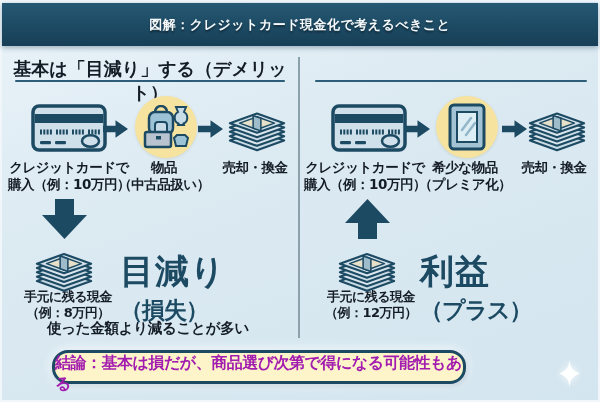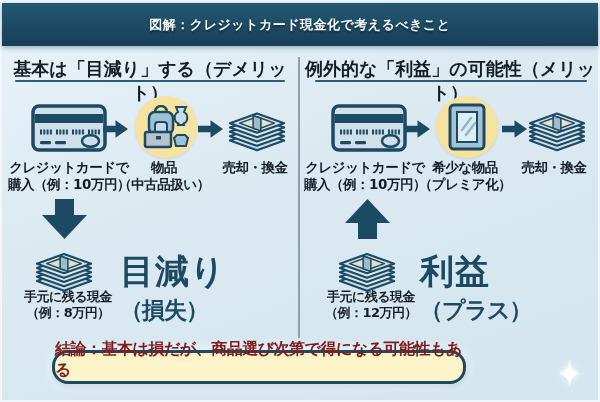--- a/index.html
+++ b/index.html
@@ -40,22 +40,22 @@
   .headline{position:absolute;top:249px;display:flex;align-items:baseline;
     color:#1d4a63;font-weight:bold;white-space:nowrap;flex-direction:column;}
   .headline .main{font-size:34px;letter-spacing:1px;}
   .headline .sub{font-size:23px;letter-spacing:-1px;}
   .note{position:absolute;top:319px;text-align:center;font-size:14.5px;
     font-weight:bold;color:#141c26;letter-spacing:-.3px;}
   .note.left{left:0;width:296px;} .note.right{left:304px;width:290px;}
   .conclusion{
     position:absolute;left:52px;top:350px;width:408px;height:28px;
     background:#fdf5c9;border:3px solid #1d4a63;border-radius:16px;
-    display:flex;align-items:flex-end;justify-content:center;
-    font-size:16px;font-weight:bold;color:#7f1d1d;letter-spacing:-.5px;
+    display:flex;align-items:flex-start;justify-content:center;
+    font-size:16px;font-weight:bold;color:#a21caf;letter-spacing:-.5px;
     box-shadow:0 0 12px rgba(255,255,255,.95),1px 2px 4px rgba(30,60,80,.25);
   }
   .sparkle{position:absolute;left:555px;top:359px;width:29px;height:29px;
     filter:drop-shadow(0 0 4px rgba(255,255,255,.9));}
   svg{display:block;}
 </style>
 </head>
 <body>
 
 <svg width="0" height="0" style="position:absolute">
@@ -109,21 +109,20 @@
   </defs>
 </svg>
 
 <div class="stage">
 
   <div class="title-banner">
     <span>図解：クレジットカード現金化で考えるべきこと</span>
   </div>
 
   <div class="col-header left">基本は「目減り」する（デメリット）</div>
-  <div class="col-header right">例外的な「利益」の可能性（メリット）</div>
   <div class="header-underline left"></div>
   <div class="header-underline right"></div>
   <div class="divider"></div>
 
   <svg class="abs" style="left:31px;top:104px;width:76px;height:48px">
       <use href="#sym-card"></use>
     </svg>
   <svg class="flow-arrow" style="left:103px">
       <use href="#sym-arrow-right"></use>
     </svg>
@@ -158,20 +157,21 @@
       <use href="#sym-cash"></use>
     </svg>
   <div class="cash-label" style="left:3px">
     <div>手元に残る現金</div>
     <div>（例：8万円）</div>
   </div>
   <div class="headline" style="left:120px">
     <span class="main">目減り</span>
       <span class="sub">（損失）</span>
   </div>
+  <div class="note left">使った金額より減ることが多い</div>
 
   <svg class="abs" style="left:331px;top:104px;width:76px;height:48px">
       <use href="#sym-card"></use>
     </svg>
   <svg class="flow-arrow" style="left:405px">
       <use href="#sym-arrow-right"></use>
     </svg>
   <div class="circle" style="left:436px">
     <svg style="width:38px;height:48px">
         <use href="#sym-mirror"></use>

